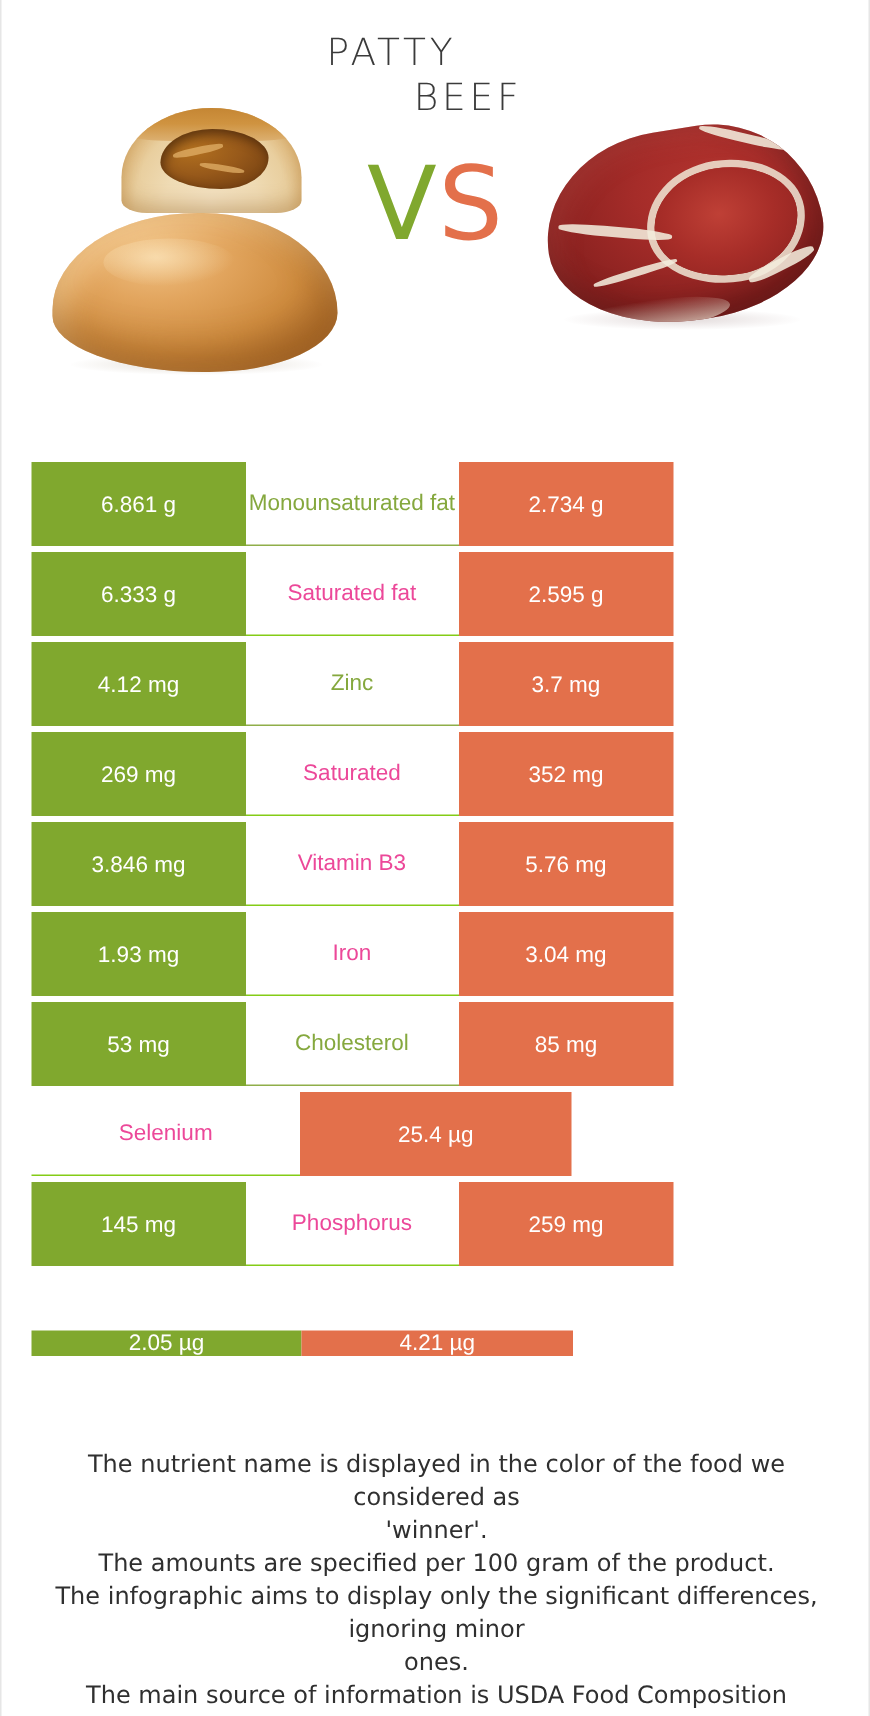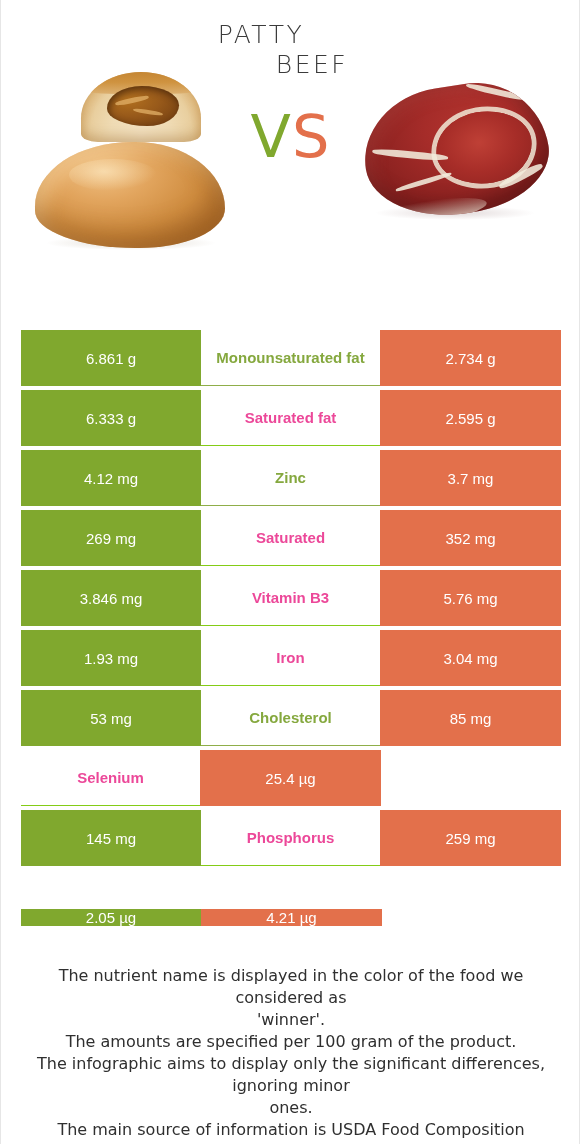--- a/index.html
+++ b/index.html
@@ -56,21 +56,21 @@
   }
   .hero-img.left  { left: 28px;  width: 205px; height: 200px; }
   .hero-img.right { left: 355px; width: 200px; height: 185px; }
 
   .vs {
     position: absolute;
     left: 222px;
     top: 38px;
     width: 135px;
     text-align: center;
-    font-size: 59px;
+    font-size: 68px;
     font-weight: 400;
     font-family: "DejaVu Sans", sans-serif;
     letter-spacing: 1px;
     line-height: 70px;
   }
   .vs .v { color: #80a82e; }
   .vs .s { color: #e3704b; }
 
   
   .patty-wrap { position: relative; width: 100%; height: 100%; }
@@ -177,39 +177,39 @@
     left: 20px; top: 142px;
     width: 158px; height: 14px;
     border-radius: 50%;
     background: radial-gradient(ellipse, rgba(110,70,70,0.20), rgba(255,255,255,0) 72%);
   }
 
   
   .table {
     position: absolute;
     left: 20px;
-    top: 330px;
-    width: 540px;
+    top: 308px;
+    width: 428px;
   }
   .row {
     display: flex;
     flex-direction: row;
     height: 56px;
     margin-bottom: 4px;
   }
   .row:last-child { margin-bottom: 0; align-items: flex-end; }
   .cell {
     display: flex;
     align-items: center;
     justify-content: center;
     font-size: 15px;
     box-sizing: border-box;
   }
   .cell.left  { width: 180px; color: #ffffff; background: #80a82e; }
-  .cell.mid   { width: 179px; background: #ffffff; font-weight: bold; }
+  .cell.mid   { width: 179px; background: #ffffff; font-weight: normal; }
   .cell.right { width: 181px; color: #ffffff; background: #e3704b; }
 
   .row.green-win .cell.mid { color: #85a83e; border-bottom: 1px solid #8fae49; }
   .row.red-win   .cell.mid { color: #ec4899; border-bottom: 1px solid #84cc16; }
 
   
   .footer {
     position: absolute;
     left: 20px;
     top: 965px;

